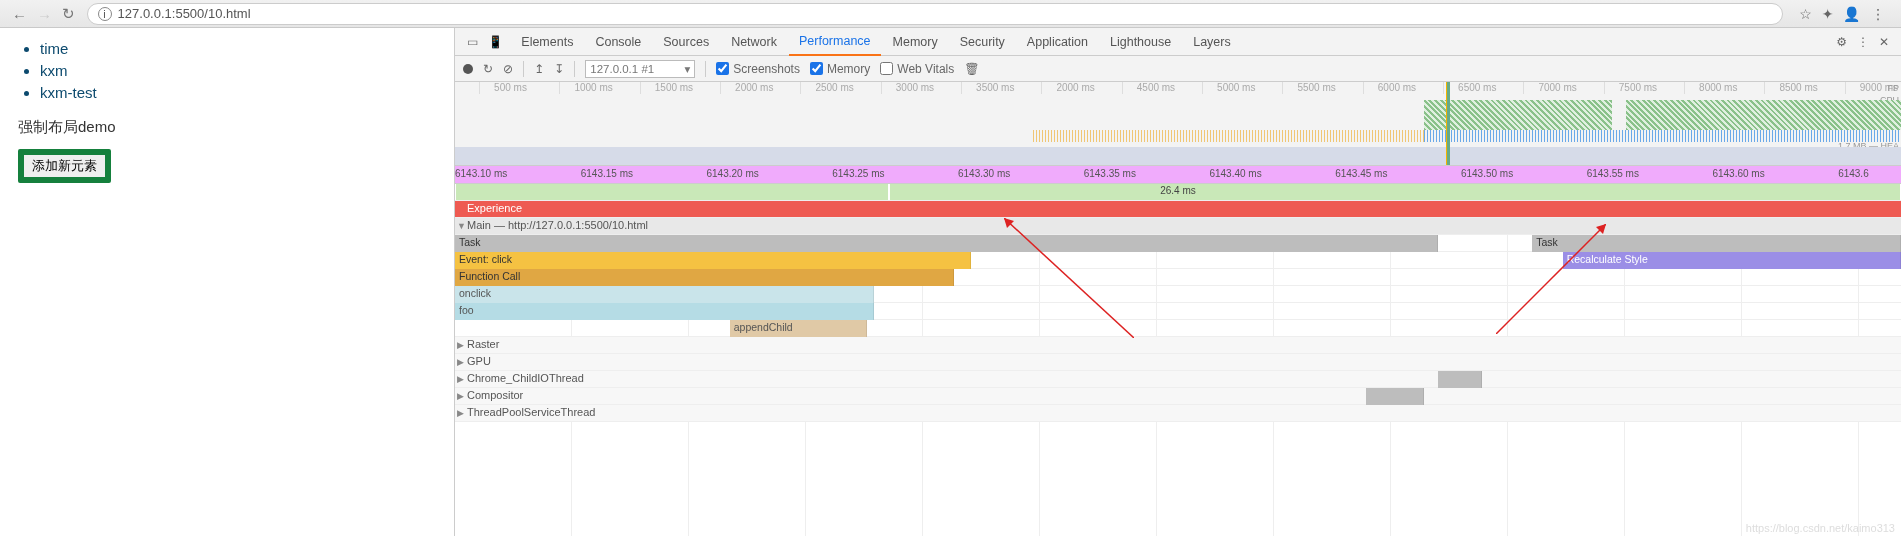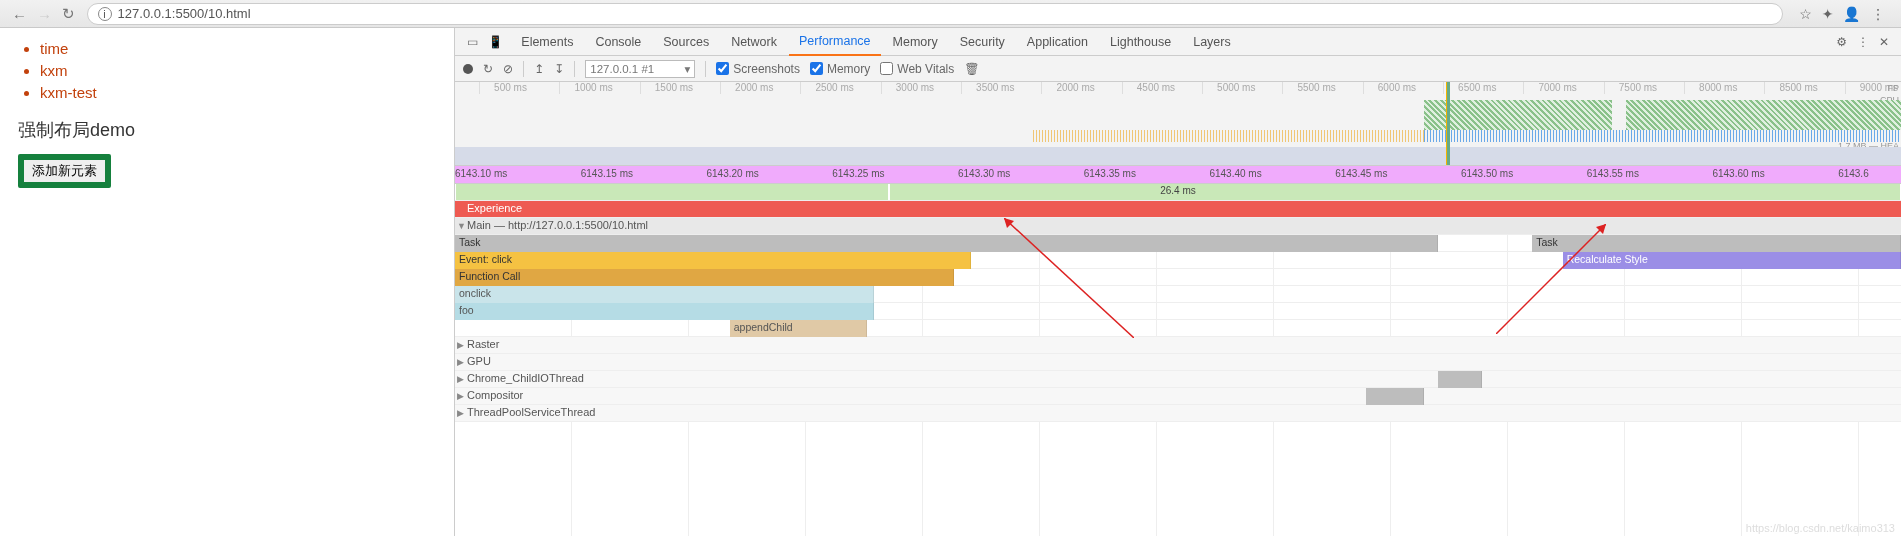--- a/index.html
+++ b/index.html
@@ -12,22 +12,22 @@
 .addr-box { flex: 1; display: flex; align-items: center; background: #fff; border: 1px solid #ccc; border-radius: 14px; height: 22px; padding: 0 10px; gap: 6px; color: #555; font-size: 13px; }
 .addr-box .ibox { font-size: 11px; border: 1px solid #888; border-radius: 50%; width: 14px; height: 14px; display: flex; align-items: center; justify-content: center; }
 .chrome-right { display: flex; gap: 10px; padding: 0 10px; color: #666; font-size: 14px; }
 
 
 .content { display: flex; height: 508px; }
 
 
 .page-area { width: 455px; padding: 10px 18px; border-right: 1px solid #ccc; }
 .page-area ul { list-style: disc; padding-left: 22px; margin-bottom: 14px; }
-.page-area ul li { font-size: 15px; line-height: 22px; color: #c2410c; }
-.page-area .ptitle { font-size: 18px; margin-bottom: 12px; margin-top: 11px; }
+.page-area ul li { font-size: 15px; line-height: 22px; color: #0c4a6e; }
+.page-area .ptitle { font-size: 15px; margin-bottom: 12px; margin-top: 11px; }
 .page-area button { font-size: 13px; padding: 2px 8px; background: #efefef; border: 6px solid #15803d; border-radius: 2px; }
 
 
 .devtools { flex: 1; display: flex; flex-direction: column; background: #fff; }
 .dt-tabs { display: flex; align-items: center; height: 28px; border-bottom: 1px solid #ccc; background: #f3f3f3; padding: 0 6px; gap: 2px; }
 .dt-tab-icons { display: flex; gap: 10px; color: #666; padding: 0 6px; }
 .dt-tab { padding: 0 10px; height: 27px; display: flex; align-items: center; font-size: 12.5px; color: #555; cursor: pointer; }
 .dt-tab.active { color: #1a73e8; border-bottom: 2px solid #f97316; height: 28px; }
 .dt-right { margin-left: auto; display: flex; gap: 10px; color: #666; padding-right: 6px; }
 

